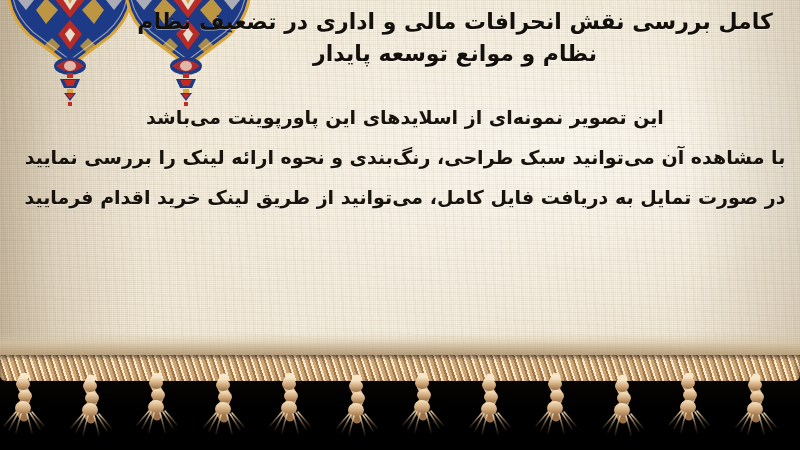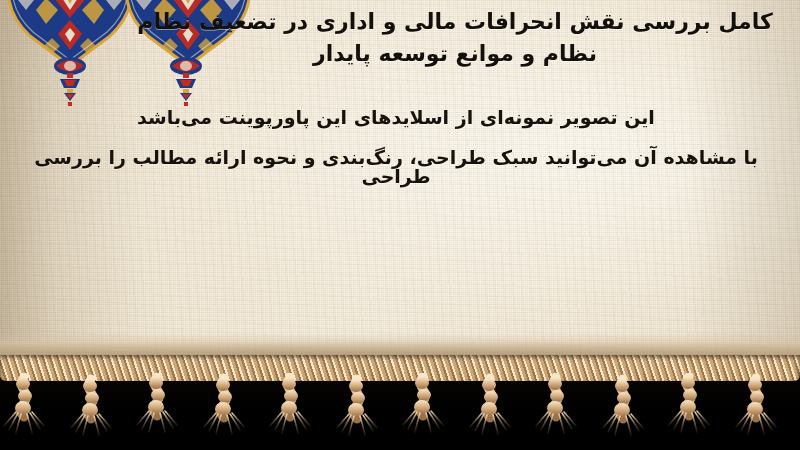--- a/index.html
+++ b/index.html
@@ -90,21 +90,21 @@
     text-align:center;
   }
   .title{
     position:absolute;left:120px;top:6px;width:670px;
     font-size:22px;line-height:1.45;font-weight:700;color:#130f0a;
     letter-spacing:0px;
     text-shadow:0 1px 0 rgba(255,255,255,.45);
   }
   .title .tline{display:block;}
   .body{
-    position:absolute;left:11px;top:108px;width:770px;
+    position:absolute;left:20px;top:108px;width:770px;
   }
   .body .bline{
     display:block;font-size:19px;line-height:1.0;font-weight:700;color:#17120c;
     margin-bottom:21px;
     text-shadow:0 1px 0 rgba(255,255,255,.40);
   }
 </style>
 </head>
 <body>
 
@@ -227,21 +227,22 @@
     </svg>
   </div>
 
   <div class="text-layer">
     <div class="title">
       <span class="tline">کامل بررسی نقش انحرافات مالی و اداری در تضعیف نظام</span>
       <span class="tline">نظام و موانع توسعه پایدار</span>
     </div>
     <div class="body">
       <span class="bline">این تصویر نمونه‌ای از اسلایدهای این پاورپوینت می‌باشد</span>
-      <span class="bline">با مشاهده آن می‌توانید سبک طراحی، رنگ‌بندی و نحوه ارائه مطالب را بررسی طراحی</span>
+      <span class="bline">با مشاهده آن می‌توانید سبک طراحی، رنگ‌بندی و نحوه ارائه لینک را بررسی نمایید</span>
+      <span class="bline">در صورت تمایل به دریافت فایل کامل، می‌توانید از طریق لینک خرید اقدام فرمایید</span>
     </div>
   </div>
 
   <div class="selvedge"></div>
   <div class="fringe-band">
     <div class="fringe-cord"></div>
     <svg class="tassels" viewBox="0 0 800 78" preserveAspectRatio="none" xmlns="http://www.w3.org/2000/svg">
       <defs>
         <linearGradient id="knotG" x1="0" y1="0" x2="0" y2="1">
           <stop offset="0%" stop-color="#f7e6c8"></stop>

